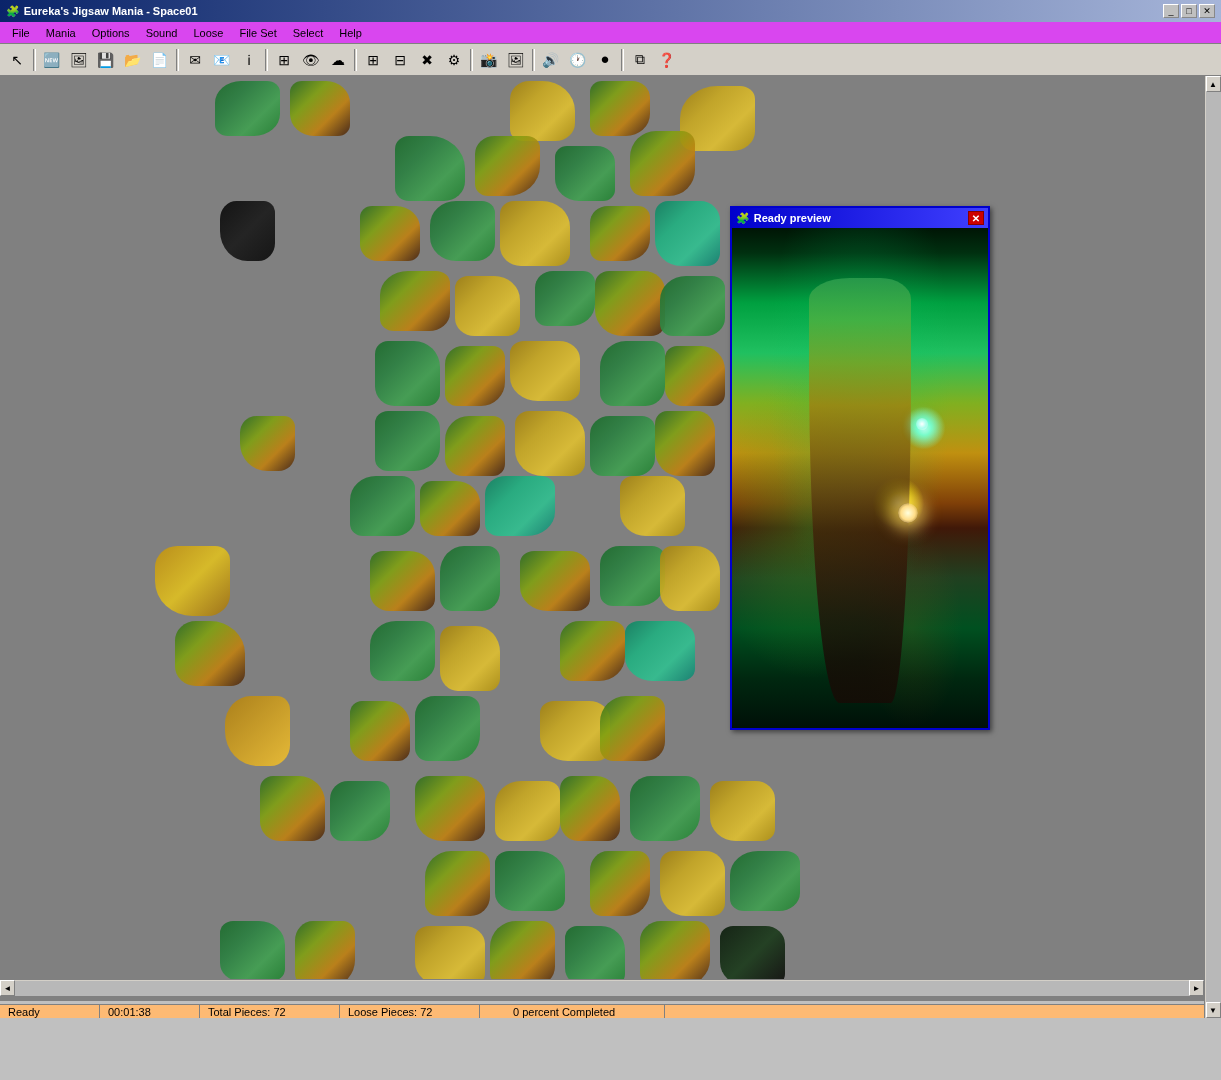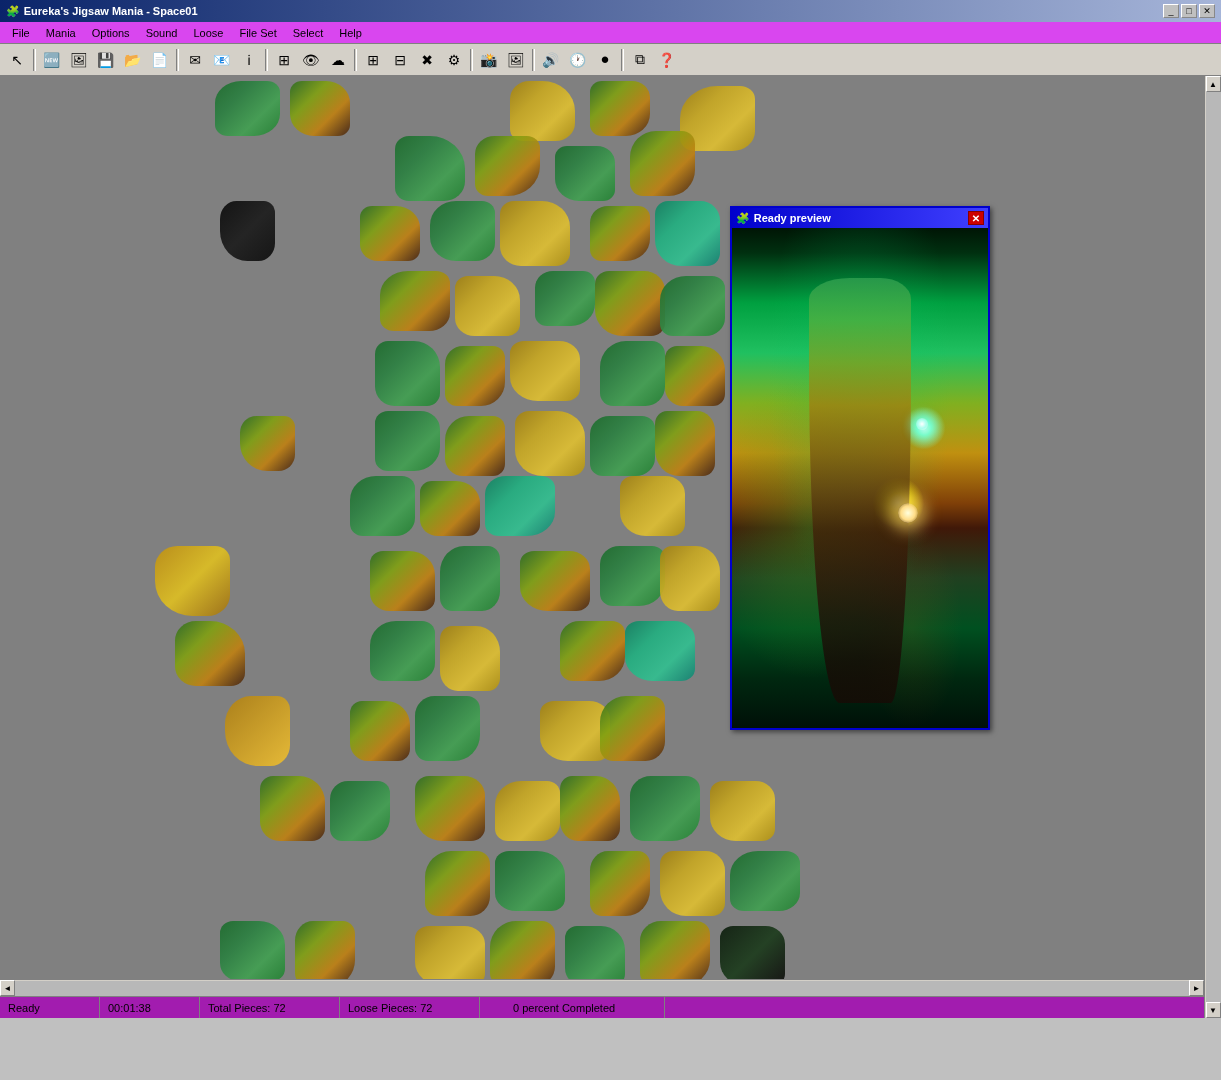--- a/index.html
+++ b/index.html
@@ -443,21 +443,21 @@
   </div>
 
 </div>
 
 <div style="position:absolute;bottom:22px;left:0;right:17px;height:17px;background:#d4d0c8;border-top:1px solid #808080;display:flex;align-items:center;">
   <div class="scroll-btn">◄</div>
   <div style="flex:1;height:15px;background:#b8b8b8;"></div>
   <div class="scroll-btn">►</div>
 </div>
 
-<div id="status-bar" style="position:absolute;bottom:0;left:0;right:0;height:22px;background:#a21caf;border-top:1px solid #808080;display:flex;align-items:center;">
+<div id="status-bar" style="position:absolute;bottom:0;left:0;right:0;height:14px;background:#fdba74;border-top:1px solid #808080;display:flex;align-items:center;">
   <div class="status-section" style="width:100px;">
     <span>Ready</span>
   </div>
   <div class="status-section" style="width:100px;">
     <span>00:01:38</span>
   </div>
   <div class="status-section" style="width:140px;">
     <span>Total Pieces: 72</span>
   </div>
   <div class="status-section" style="width:140px;">

